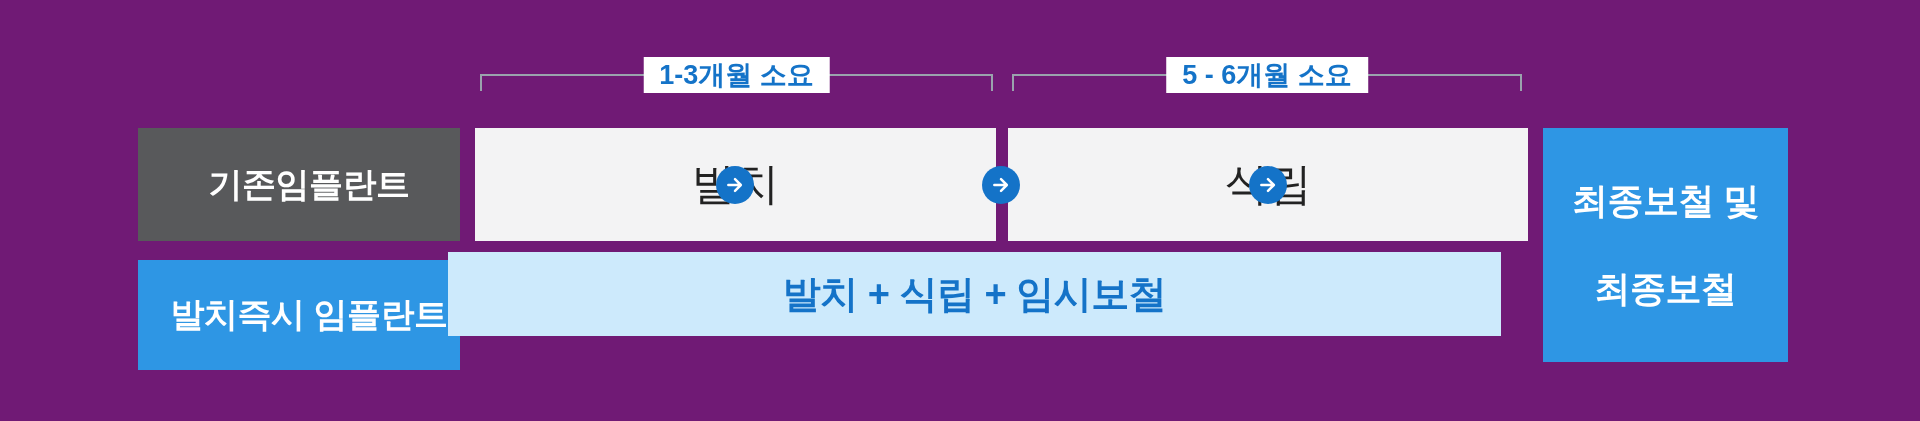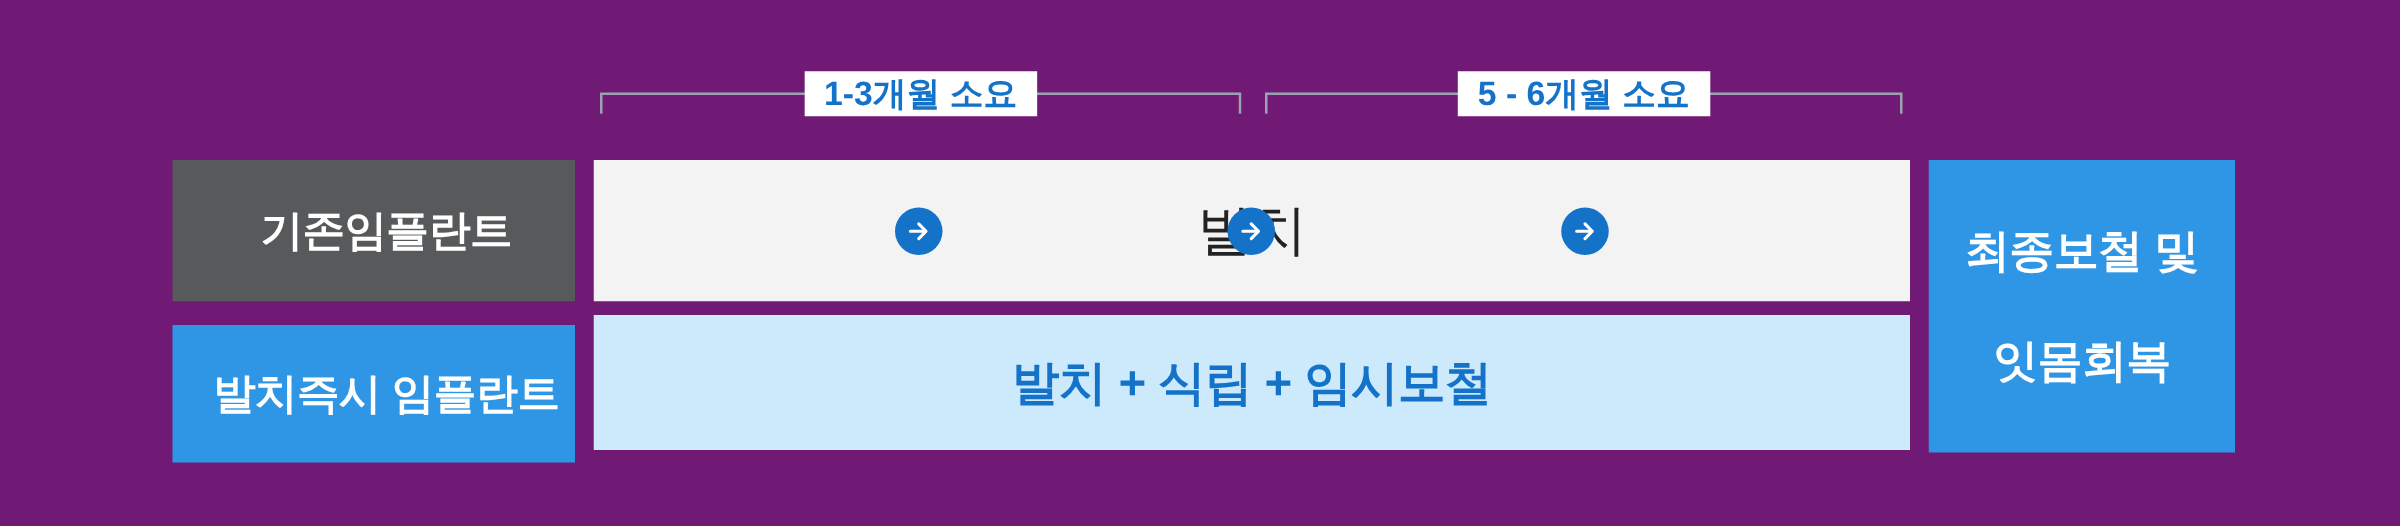--- a/index.html
+++ b/index.html
@@ -65,24 +65,24 @@
     background: #1473c8;
     display: flex;
     align-items: center;
     justify-content: center;
   }
   .arrow-circle svg { width: 20px; height: 20px; display: block; }
 
   
   .combined-box {
     position: absolute;
-    left: 475px;
+    left: 448px;
     top: 252px;
     width: 1053px;
-    height: 108px;
+    height: 84px;
     background: #cdeafc;
     display: flex;
     align-items: center;
     justify-content: center;
     color: #1473c8;
     font-size: 38px;
     font-weight: 700;
     letter-spacing: -0.5px;
   }
 
@@ -163,20 +163,21 @@
   <div class="bracket bracket-2">
     <div class="line"></div>
     <span class="label">5 - 6개월 소요</span>
   </div>
 
   <div class="row-label conventional">기존임플란트</div>
   <div class="row-label immediate">발치즉시 임플란트</div>
 
   <div class="steps-row">
     <div class="step-box">발치</div>
+    <div class="step-box">식립</div>
   </div>
 
   <div class="arrow-circle arrow-1">
     <svg viewBox="0 0 24 24" aria-hidden="true">
         <path d="M4 12h14M12 5l7 7-7 7" stroke="#ffffff" stroke-width="3" fill="none" stroke-linecap="round" stroke-linejoin="round"></path>
       </svg>
   </div>
   <div class="arrow-circle arrow-2">
     <svg viewBox="0 0 24 24" aria-hidden="true">
         <path d="M4 12h14M12 5l7 7-7 7" stroke="#ffffff" stroke-width="3" fill="none" stroke-linecap="round" stroke-linejoin="round"></path>
@@ -185,16 +186,16 @@
   <div class="arrow-circle arrow-3">
     <svg viewBox="0 0 24 24" aria-hidden="true">
         <path d="M4 12h14M12 5l7 7-7 7" stroke="#ffffff" stroke-width="3" fill="none" stroke-linecap="round" stroke-linejoin="round"></path>
       </svg>
   </div>
 
   <div class="combined-box">발치 + 식립 + 임시보철</div>
 
   <div class="result-box">
     <span>최종보철 및</span>
-    <span>잇몸회복</span>
+    <span>최종보철</span>
   </div>
 
 </div>
 
 </body></html>

